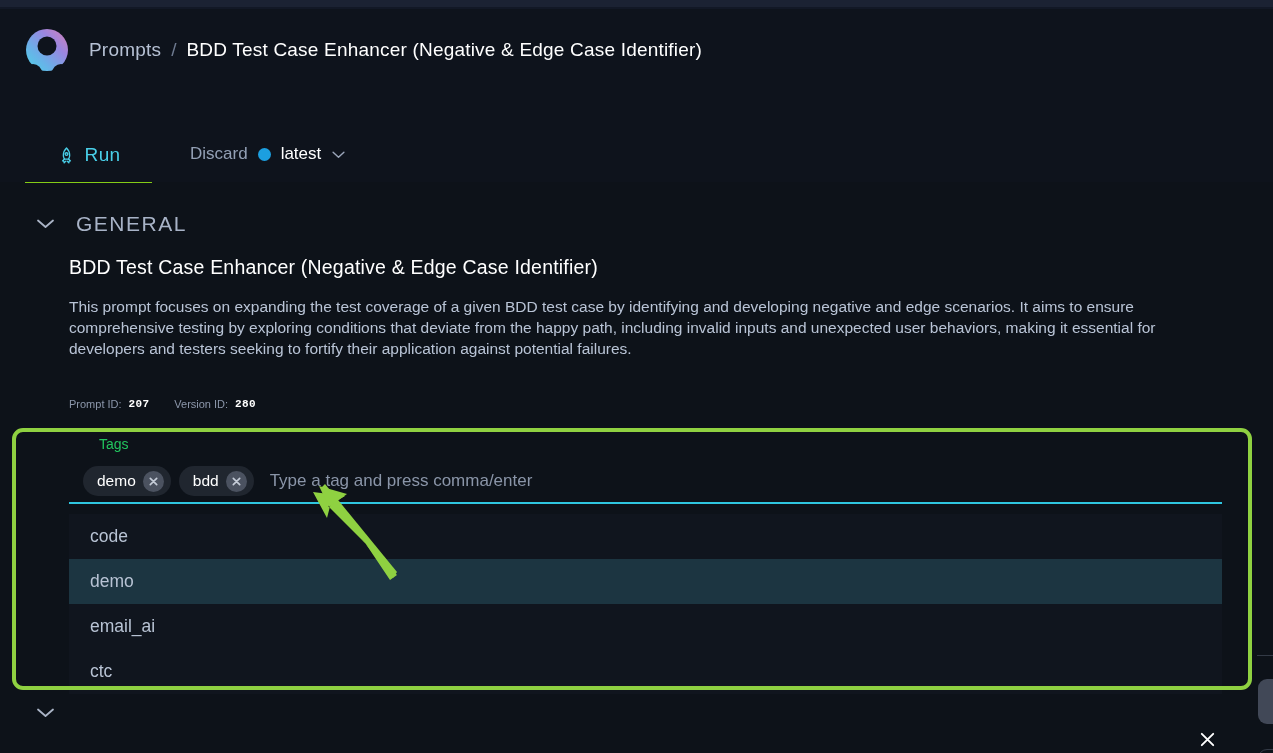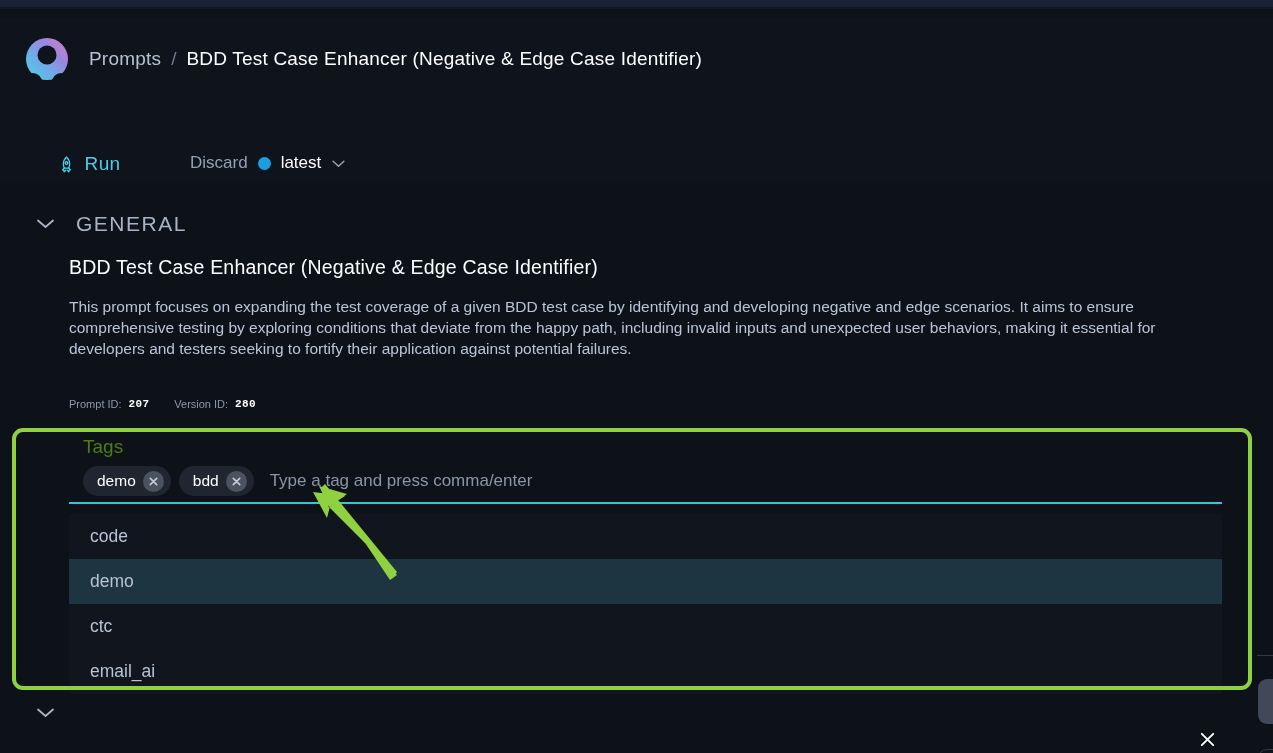--- a/index.html
+++ b/index.html
@@ -29,21 +29,21 @@
   .chrome-strip-2 {
     position: absolute;
     top: 7px; left: 0;
     width: 1273px; height: 2px;
     background: #121826;
   }
 
   
   .header {
     position: absolute;
-    top: 18px; left: 0;
+    top: 9px; left: 0;
     width: 1273px;
     height: 173px;
     background: #0e131c;
     padding-left: 41px;
   }
 
   .brand-row {
     position: absolute;
     top: 18px; left: 24px;
     display: flex;
@@ -86,21 +86,21 @@
   }
 
   .tab-run {
     position: absolute;
     left: 25px; top: 0;
     width: 127px; height: 57px;
     display: flex;
     align-items: center;
     justify-content: center;
     gap: 9px;
-    border-bottom: 3px solid #d946ef;
+    border-bottom: 3px solid #84cc16;
     cursor: pointer;
     text-align: right;
   }
   .tab-run .tab-label {
     color: #49cfe8;
     font-size: 19px;
     letter-spacing: .3px;
   }
   .rocket-icon { width: 19px; height: 19px; display:block; }
 
@@ -213,23 +213,23 @@
 
   
   .tags-block {
     position: absolute;
     top: 253px; left: 0px;
     width: 1273px;
     height: 68px;
   }
   .tags-label {
     position: absolute;
-    top: 0px; left: 83px;
-    color: #4d7c0f;
-    font-size: 19px;
+    top: 0px; left: 99px;
+    color: #22c55e;
+    font-size: 14px;
   }
   .tags-input-row {
     position: absolute;
     top: 24px; left: 69px;
     width: 1153px;
     height: 44px;
     border-bottom: 2px solid #2fc6e0;
     display: flex;
     align-items: center;
     gap: 8px;
@@ -463,22 +463,22 @@
           <svg width="19" height="19" viewBox="0 0 20 20" fill="none" stroke="#ffffff" stroke-width="2" stroke-linecap="round" aria-hidden="true">
             <path d="M4 4 16 16M16 4 4 16"></path>
           </svg>
         </span>
       </div>
     </div>
 
     <div class="suggest-list">
       <div class="suggest-item">code</div>
       <div class="suggest-item sel">demo</div>
+      <div class="suggest-item">email_ai</div>
       <div class="suggest-item">ctc</div>
-      <div class="suggest-item">email_ai</div>
     </div>
 
     <div class="left-chev">
       <span>
         <svg width="19" height="11" viewBox="0 0 19 11" fill="none" stroke="#aab4c6" stroke-width="1.8" stroke-linecap="round" stroke-linejoin="round" aria-hidden="true">
           <path d="M2 2.5 9.5 9 17 2.5"></path>
         </svg>
       </span>
     </div>
 

